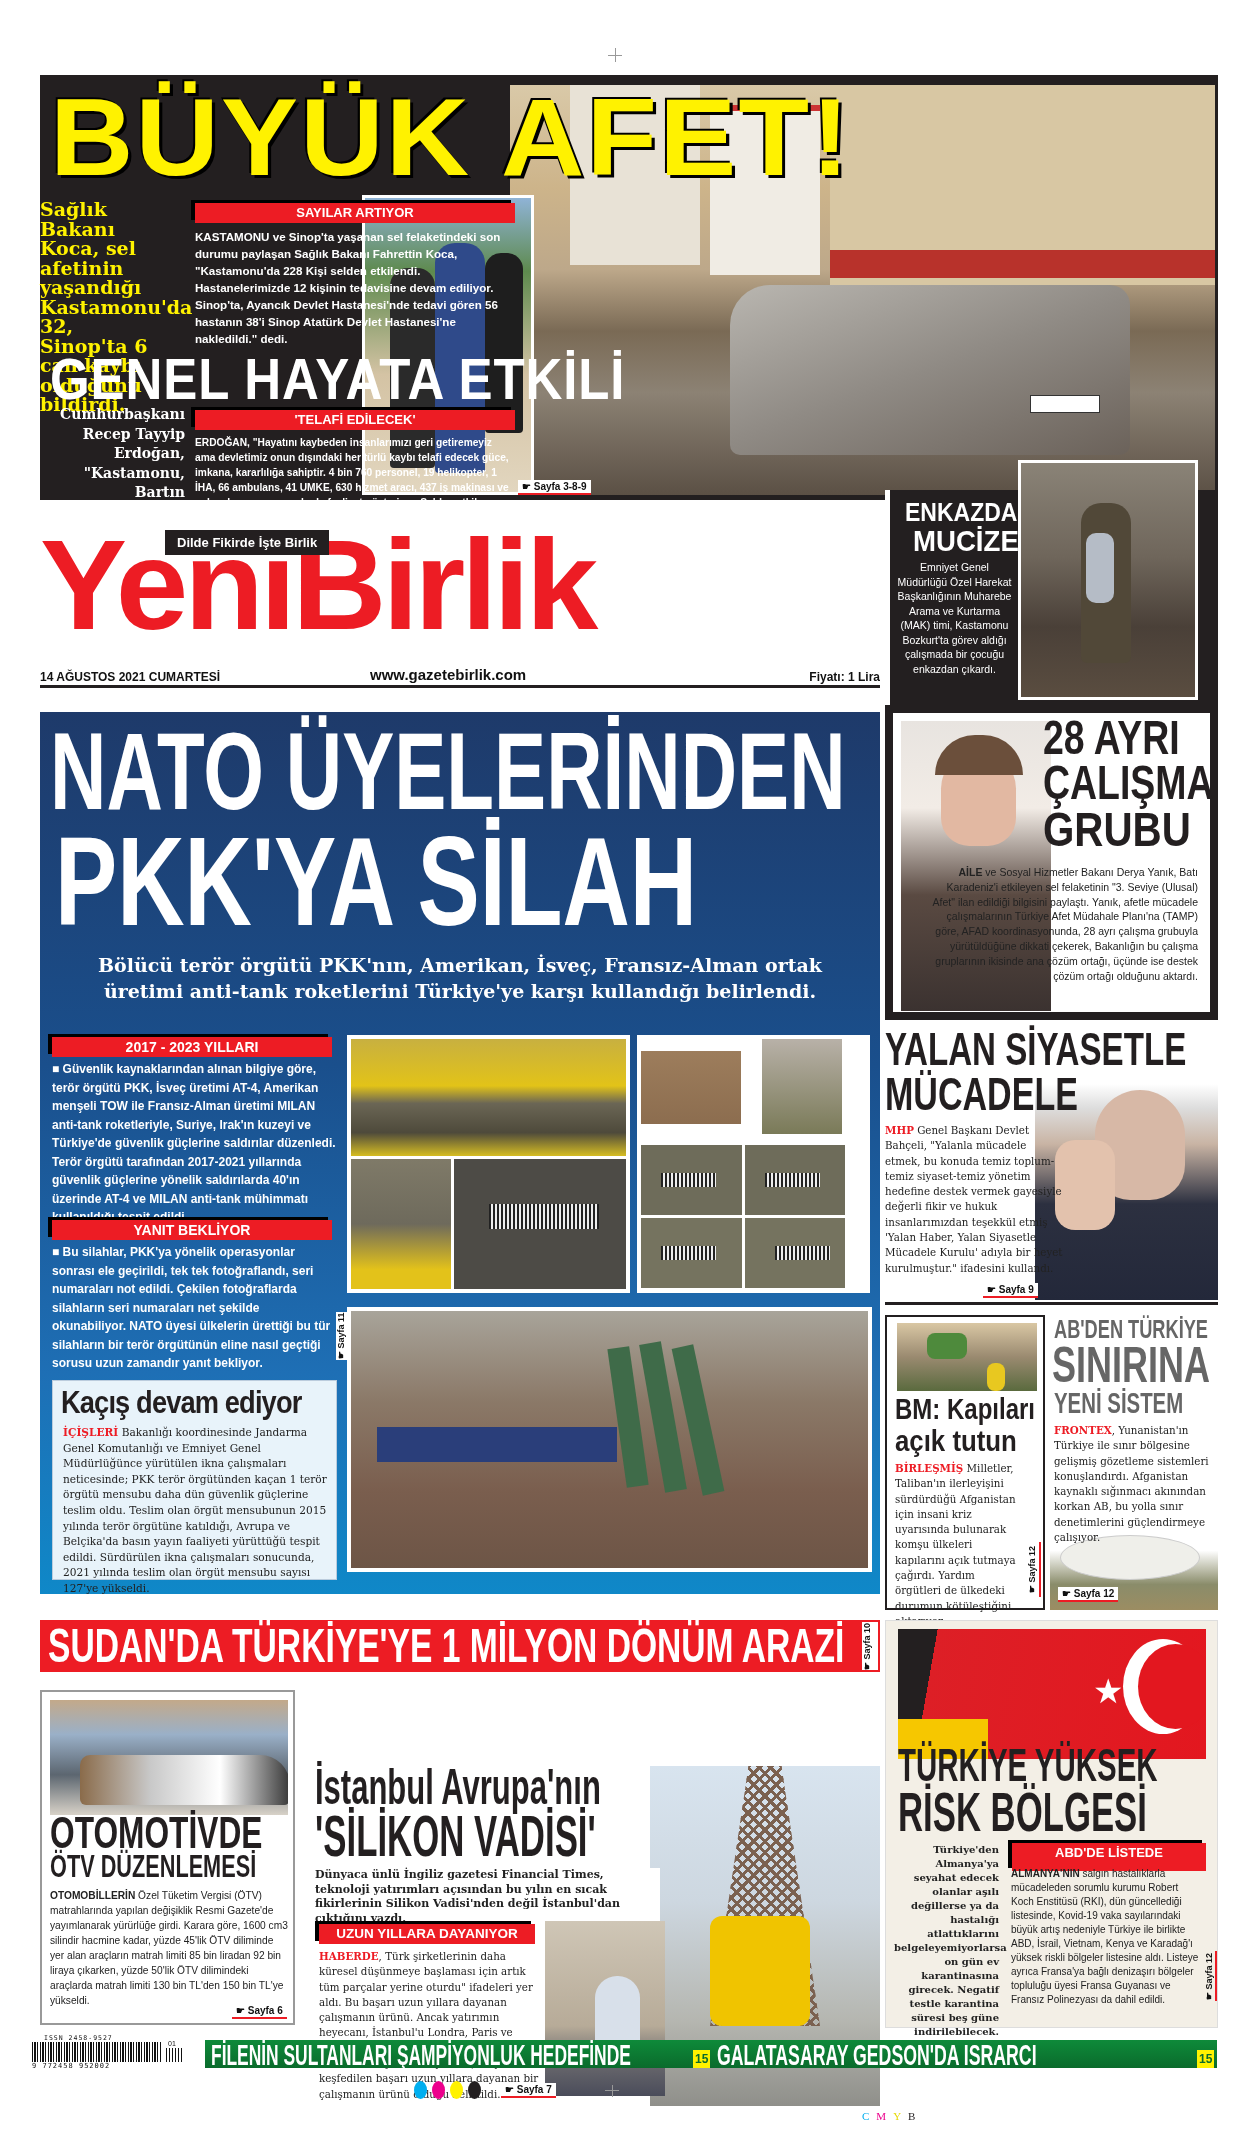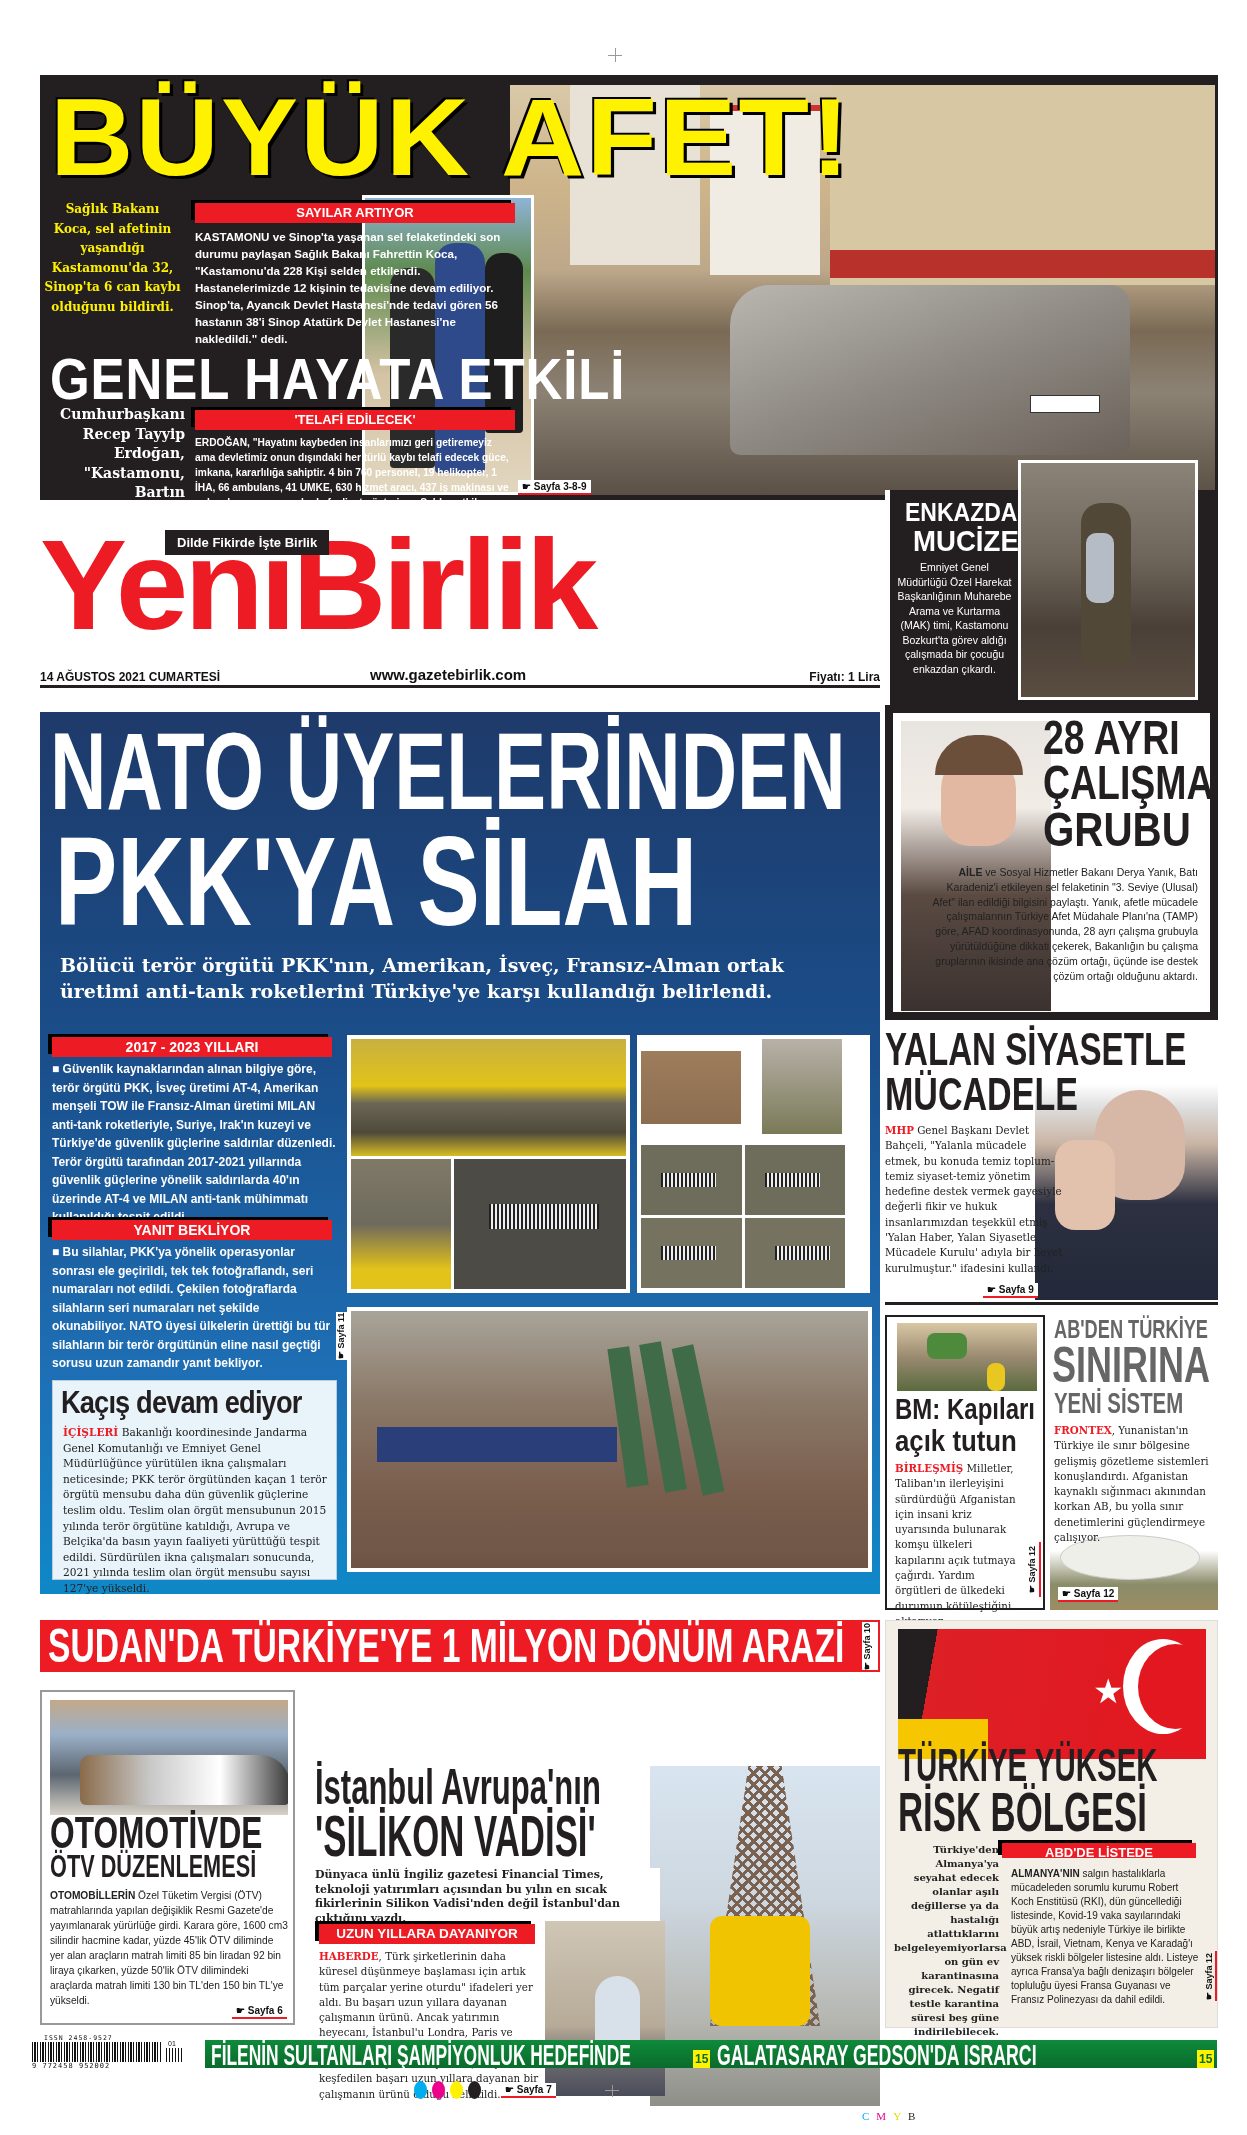--- a/index.html
+++ b/index.html
@@ -2,35 +2,35 @@
 <html><head>
 <meta charset="utf-8">
 <style>
 *{box-sizing:border-box;margin:0;padding:0}
 html,body{width:1247px;height:2135px;background:#fff;overflow:hidden}
 body{position:relative;font-family:"Liberation Sans",sans-serif;color:#111}
 .abs{position:absolute}
 
 #top{left:40px;top:75px;width:1178px;height:425px;background:#231f20}
 #headline1{left:10px;top:2px;font-size:110px;color:#fff200;font-family:"Liberation Sans",sans-serif;font-weight:900;letter-spacing:2px;transform:scaleX(1.05);transform-origin:left top;text-shadow:3px 3px 0 #000,-2px -2px 0 #000;white-space:nowrap;line-height:120px}
-.lede-y{color:#fff200;font-family:"DejaVu Serif",serif;font-weight:bold;font-size:12px;line-height:19.5px;text-align:center}
+.lede-y{color:#fff200;font-family:"DejaVu Serif",serif;font-weight:bold;font-size:19px;line-height:19.5px;text-align:left}
 .lede-w{color:#fff;font-family:"DejaVu Serif",serif;font-weight:bold;font-size:14px;line-height:19.5px;text-align:right}
 .redbar{background:#ed1c24;color:#fff;font-weight:bold;text-align:center;box-shadow:-4px -3px 0 #000}
 .wtext{color:#fff;font-size:11.6px;line-height:17px;font-weight:bold}
 #genel{left:10px;top:270px;font-size:58px;color:#fff;font-weight:900;white-space:nowrap;transform:scaleX(.88);transform-origin:left top;letter-spacing:1px}
 .photo{position:absolute;overflow:hidden}
 .sayfa{background:#fff;color:#111;font-weight:bold;font-size:10px;padding:1px 4px;border-bottom:2px solid #ed1c24;white-space:nowrap}
 
 #logo{left:40px;top:520px;font-size:128px;line-height:130px;color:#ed1c24;font-weight:bold;letter-spacing:-4px;white-space:nowrap;transform:scaleX(1.02);transform-origin:left top}
 #slogan{left:165px;top:530px;background:#231f20;color:#fff;font-size:13px;font-weight:bold;padding:5px 12px}
 #dateline{left:40px;top:670px;width:840px;height:18px;border-bottom:3px solid #231f20}
 
 #nato{left:40px;top:712px;width:840px;height:882px;background:linear-gradient(180deg,#1e3a6a 0%,#1a4f8c 40%,#1e6fb5 75%,#0f88c8 100%)}
 .bigw{color:#fff;font-weight:900;white-space:nowrap;transform-origin:left top}
-.sub{color:#fff;font-family:"DejaVu Serif",serif;font-weight:bold;font-size:19px;text-align:left;line-height:26px}
+.sub{color:#fff;font-family:"DejaVu Serif",serif;font-weight:bold;font-size:19px;text-align:center;line-height:26px}
 .btext{color:#fff;font-weight:bold;font-size:12.5px;line-height:18.5px}
 #kacis{left:12px;top:668px;width:285px;height:200px;background:#e8f3fa;border:1px solid #bcd}
 .serifbody{font-family:"DejaVu Serif",serif;font-size:11px;line-height:16.5px;color:#222}
 .red{color:#ed1c24}
 
 .boxblk{border:4px solid #231f20}
 .darkhead{color:#231f20;font-weight:900;white-space:nowrap;transform-origin:left top}
 
 #sudan{left:40px;top:1620px;width:840px;height:52px;background:#ed1c24}
 #bottomband{left:205px;top:2040px;width:1012px;height:28px;background:linear-gradient(180deg,#0e8a3a,#0a6b2c);}
@@ -235,21 +235,21 @@
 <section class="abs" data-name="turkiye-risk-story" style="left:885px;top:1620px;width:333px;height:408px;background:#f3efe6;border:1px solid #ddd">
   <div class="photo" data-name="german-turkish-flags-photo" style="left:12px;top:8px;width:308px;height:130px;background:linear-gradient(100deg,#231f20 0%,#231f20 12%,#dd1f26 12%,#e3171f 100%)">
     <div class="abs" style="left:0;top:90px;width:90px;height:40px;background:#f6c700"></div>
     <div class="abs" style="left:225px;top:10px;width:80px;height:95px;border-radius:50%;background:#fff"></div>
     <div class="abs" style="left:240px;top:15px;width:75px;height:85px;border-radius:50%;background:#e3171f"></div>
     <div class="abs" style="left:195px;top:45px;font-size:34px;color:#fff;line-height:34px">★</div>
   </div>
   <div class="abs darkhead" data-name="risk-headline-1" style="left:12px;top:120px;font-size:46px;line-height:48px;transform:scaleX(.64)">TÜRKİYE YÜKSEK</div>
   <div class="abs darkhead" data-name="risk-headline-2" style="left:12px;top:162px;font-size:56px;line-height:58px;transform:scaleX(.62)">RİSK BÖLGESİ</div>
   <p class="abs" data-name="risk-lede" style="left:8px;top:222px;width:105px;font-family:'DejaVu Serif',serif;font-weight:bold;font-size:10px;line-height:14px;text-align:right;color:#222">Türkiye'den Almanya'ya seyahat edecek olanlar aşılı değillerse ya da hastalığı atlattıklarını belgeleyemiyorlarsa on gün ev karantinasına girecek. Negatif testle karantina süresi beş güne indirilebilecek.</p>
-  <div class="abs redbar" data-name="section-title-abd-listede" style="left:116px;top:222px;width:194px;height:15px;font-size:13px;line-height:20px">ABD'DE LİSTEDE</div>
+  <div class="abs redbar" data-name="section-title-abd-listede" style="left:126px;top:222px;width:194px;height:28px;font-size:13px;line-height:20px">ABD'DE LİSTEDE</div>
   <p class="abs" data-name="risk-body" style="left:125px;top:246px;width:188px;font-size:10px;line-height:14px;color:#222"><span data-name="risk-lead" style="font-weight:bold">ALMANYA'NIN</span><span data-name="risk-text"> salgın hastalıklarla mücadeleden sorumlu kurumu Robert Koch Enstitüsü (RKI), dün güncellediği listesinde, Kovid-19 vaka sayılarındaki büyük artış nedeniyle Türkiye ile birlikte ABD, İsrail, Vietnam, Kenya ve Karadağ'ı yüksek riskli bölgeler listesine aldı. Listeye ayrıca Fransa'ya bağlı denizaşırı bölgeler topluluğu üyesi Fransa Guyanası ve Fransız Polinezyası da dahil edildi.</span></p>
   <div class="abs" data-name="page-ref-12-risk" style="left:318px;top:330px;width:13px;height:50px;font-size:9px;font-weight:bold;writing-mode:vertical-rl;transform:rotate(180deg);border-left:2px solid #ed1c24;text-align:center">☛ <span data-name="page-ref-label">Sayfa 12</span></div>
 </section>
 
 <div class="abs" data-name="issn-barcode" style="left:32px;top:2036px;width:160px;height:36px">
   <div class="abs" data-name="issn-number" style="left:12px;top:-2px;font-family:'DejaVu Sans Mono',monospace;font-size:6.5px;letter-spacing:1px">ISSN 2458-9527</div>
   <div class="abs" data-name="barcode-icon" style="left:0;top:6px;width:130px;height:20px;background:repeating-linear-gradient(90deg,#111 0 1px,#fff 1px 2px,#111 2px 4px,#fff 4px 5px,#111 5px 6px,#fff 6px 8px)"></div>
   <div class="abs" data-name="barcode-number" style="left:0;top:26px;font-family:'DejaVu Sans Mono',monospace;font-size:7px;letter-spacing:1px">9 772458 952002</div>
   <div class="abs" data-name="issue-number" style="left:136px;top:4px;font-size:7px;font-family:Liberation Sans, sans-serif">01</div>
   <div class="abs" data-name="addon-barcode-icon" style="left:134px;top:12px;width:16px;height:14px;background:repeating-linear-gradient(90deg,#111 0 1px,#fff 1px 3px)"></div>

